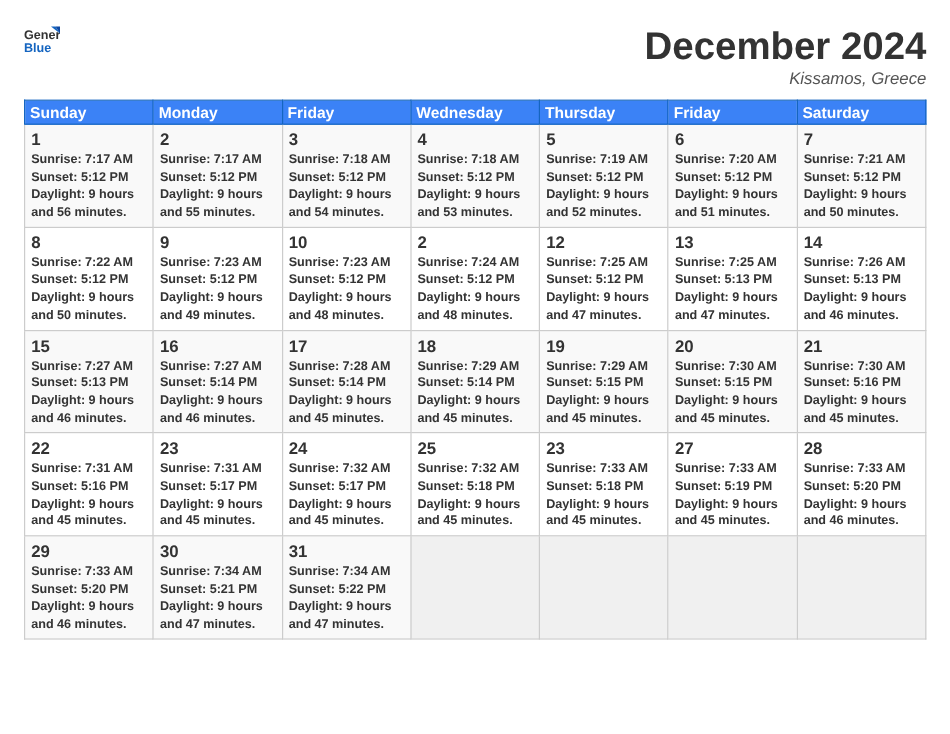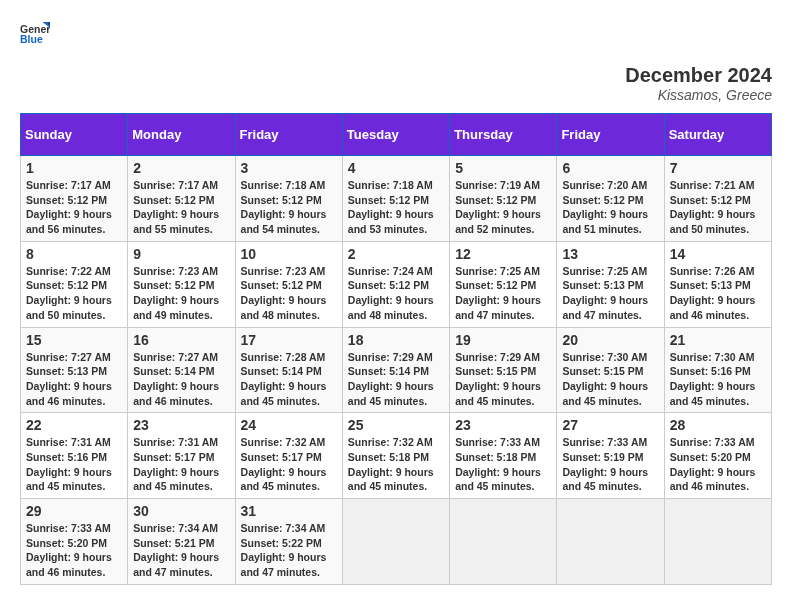--- a/index.html
+++ b/index.html
@@ -22,39 +22,38 @@
       gap: 4px;
     }
     .logo-icon {
       width: 30px;
       height: 28px;
     }
     .title-block {
       text-align: right;
     }
     .month-title {
-      font-size: 20px;
+      font-size: 32px;
       font-weight: bold;
       color: #333;
-      margin-top: 44px;
     }
     .location {
       font-size: 14px;
       color: #555;
       font-style: italic;
     }
     table {
       width: 100%;
       border-collapse: collapse;
       font-size: 11px;
     }
     thead tr th {
-      background: #6d28d9;
+      background: #3b82f6;
       color: #fff;
-      padding: 13px 4px;
+      padding: 2px 4px;
       text-align: left;
       font-size: 13px;
       font-weight: bold;
       border: 1px solid #1565C0;
     }
     tbody tr td {
       border: 1px solid #ccc;
       vertical-align: top;
       padding: 4px 5px;
       width: 14.28%;
@@ -98,21 +97,21 @@
     <div class="location">Kissamos, Greece</div>
   </div>
 </div>
 
 <table>
   <thead>
     <tr>
       <th>Sunday</th>
       <th>Monday</th>
       <th>Friday</th>
-      <th>Tuesday</th>
+      <th>Wednesday</th>
       <th>Thursday</th>
       <th>Friday</th>
       <th>Saturday</th>
     </tr>
   </thead>
   <tbody id="calendar-body">
   <tr>
         <td>
           <span class="day-num">1</span>
           <div class="day-info">Sunrise: 7:17 AM<br>Sunset: 5:12 PM<br>Daylight: 9 hours<br>and 56 minutes.</div>

